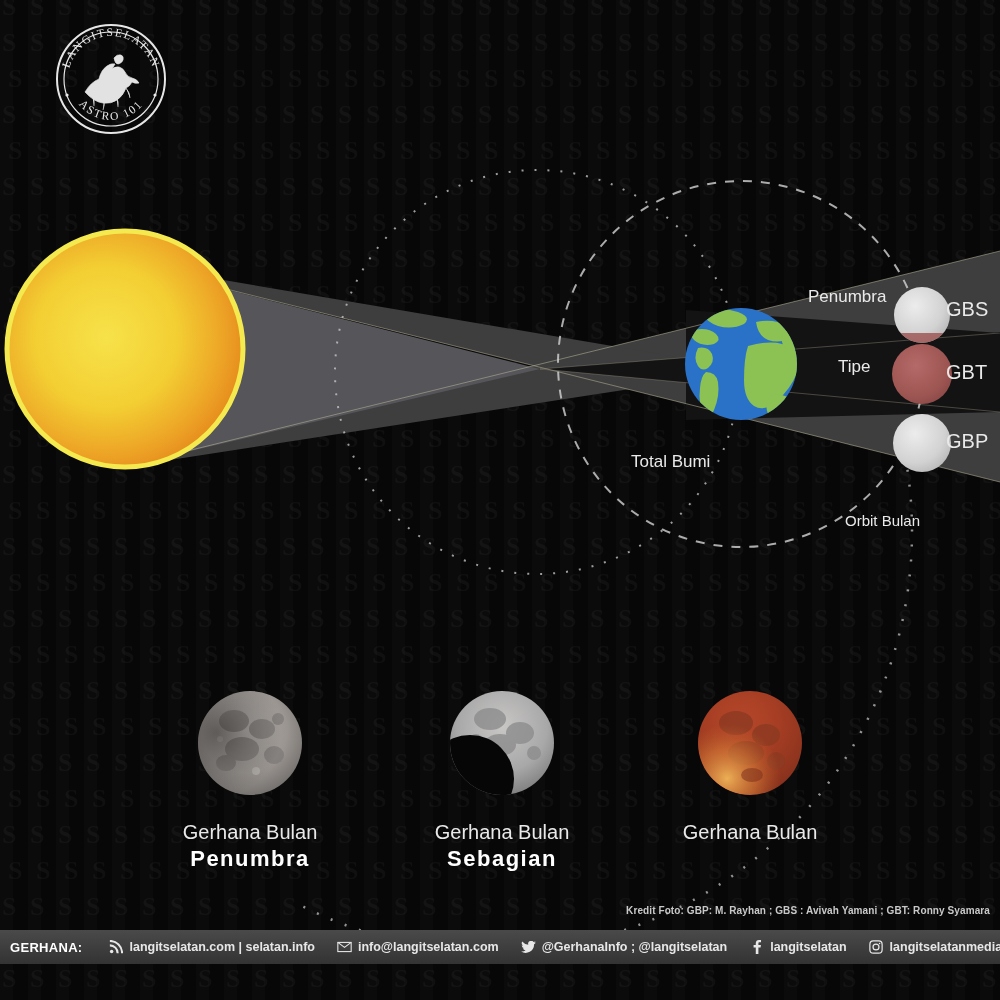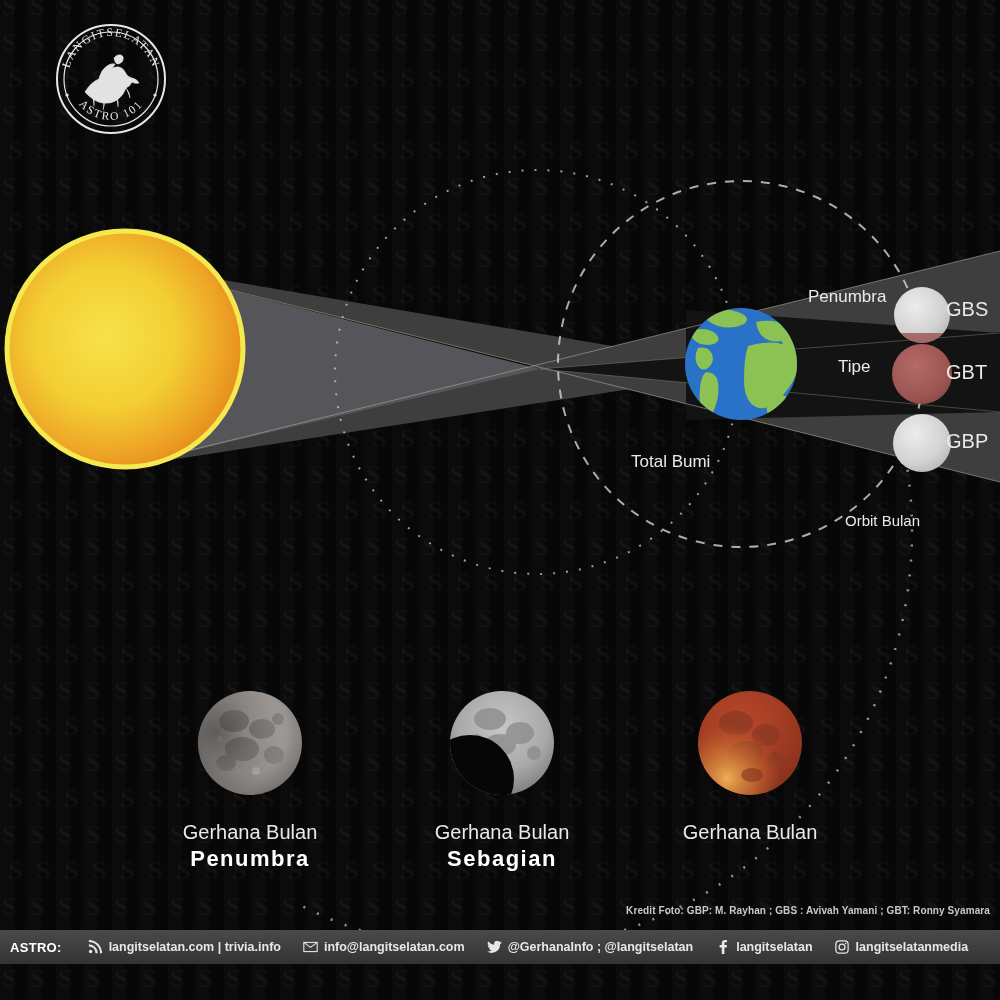--- a/index.html
+++ b/index.html
@@ -1289,31 +1289,31 @@
           <ellipse cx="62" cy="92" rx="11" ry="7"></ellipse>
         </g>
       </svg>
     </div>
     <div class="cap1">Gerhana Bulan</div>
   </div>
 
   <div id="credit">Kredit Foto:  GBP: M. Rayhan ; GBS : Avivah Yamani ; GBT: Ronny Syamara</div>
 
   <div id="footer">
-    <div class="kontak">ASTRO:</div>
+    <div class="kontak">GERHANA:</div>
 
     <div class="fitem">
       <span class="fic">
         <svg viewBox="0 0 16 16" width="14" height="14" fill="#e7e7e7">
           <circle cx="3" cy="13" r="2"></circle>
           <path d="M1 7.3a7.7 7.7 0 0 1 7.7 7.7h2.4A10.1 10.1 0 0 0 1 4.9z"></path>
           <path d="M1 2.2A12.8 12.8 0 0 1 13.8 15h2.3A15.1 15.1 0 0 0 1 -.1z"></path>
         </svg>
       </span>
-      <span>langitselatan.com | trivia.info</span>
+      <span>langitselatan.com | selatan.info</span>
     </div>
 
     <div class="fitem">
       <span class="fic">
         <svg viewBox="0 0 18 13" width="15" height="12" fill="none" stroke="#e7e7e7" stroke-width="1.3">
           <rect x="1" y="1" width="16" height="11"></rect>
           <path d="M1 1l8 6 8-6"></path>
         </svg>
       </span>
       <span>info@langitselatan.com</span>

